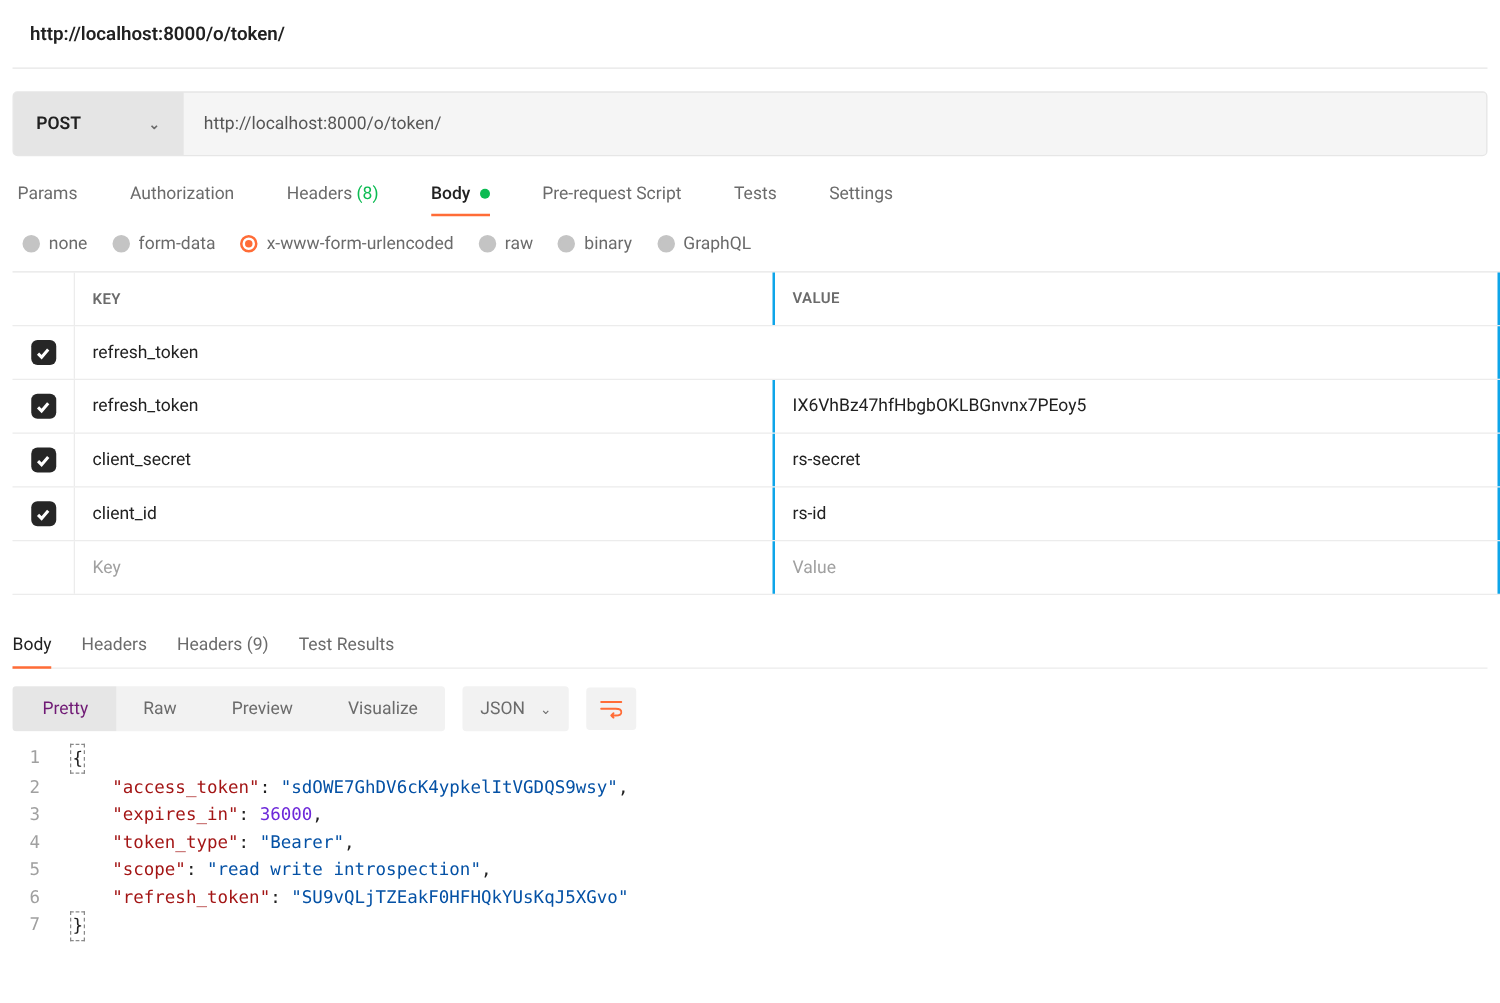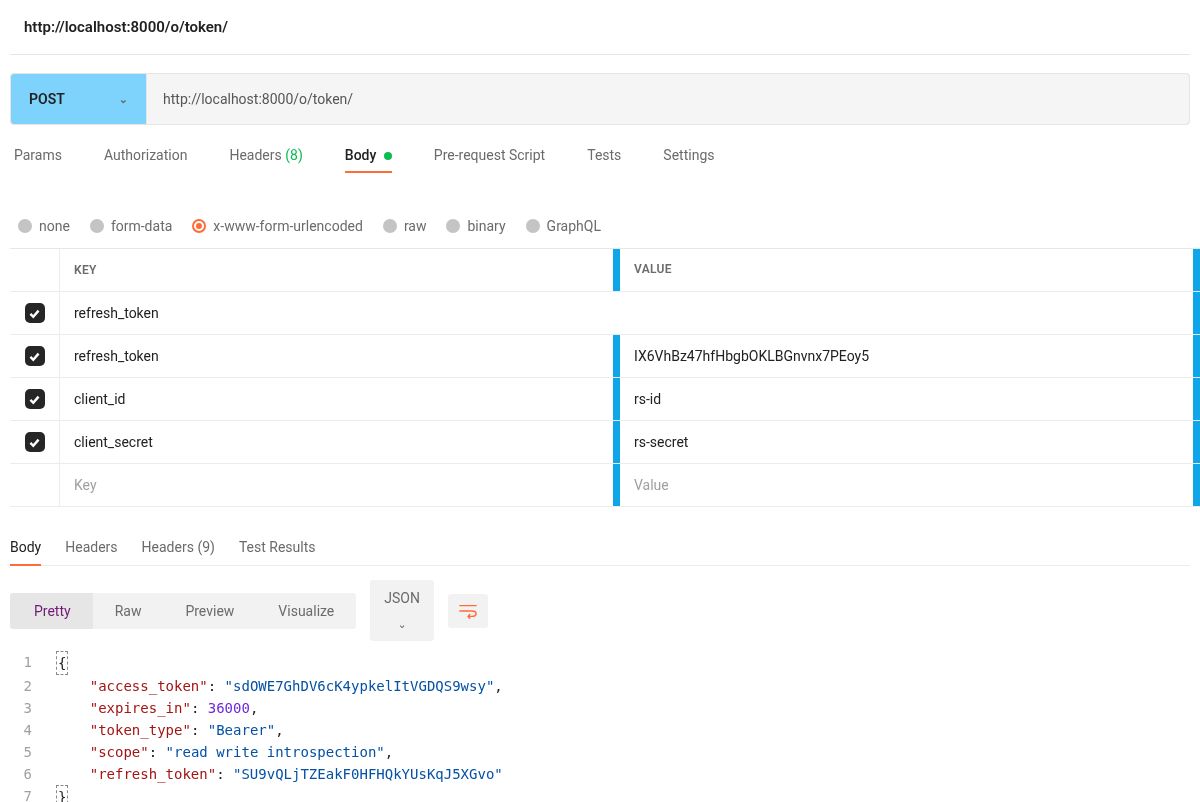--- a/index.html
+++ b/index.html
@@ -3,45 +3,45 @@
 <meta charset="utf-8">
 <style>
   * { box-sizing: border-box; margin: 0; padding: 0; }
   body { font-family: -apple-system, BlinkMacSystemFont, "Segoe UI", Roboto, Helvetica, Arial, sans-serif; font-size: 14px; color: #212121; background: #fff; }
 
   
   .breadcrumb { padding: 18px 24px 18px 24px; font-weight: 600; font-size: 15px; }
   .top-divider { height: 1px; background: #e6e6e6; margin: 0 10px 18px 10px; }
 
   
-  .request-row { display: flex; margin: 0 10px; border: 1px solid #e6e6e6; border-radius: 4px; overflow: hidden; background: #7dd3fc; }
+  .request-row { display: flex; margin: 0 10px; border: 1px solid #e6e6e6; border-radius: 4px; overflow: hidden; background: #e5e5e5; }
   .method-select { display: flex; align-items: center; gap: 54px; padding: 0 18px; font-weight: 600; color: #212121; cursor: pointer; border-right: 1px solid #e6e6e6; height: 50px; }
   .method-select .chev { font-size: 11px; color: #6b6b6b; }
   .url-input { flex: 1; display: flex; align-items: center; height: 50px; padding: 0 16px; color: #565656; background: #f5f5f5; }
 
   
   .req-tabs { display: flex; gap: 42px; padding: 22px 14px 0 14px; font-size: 14px; color: #6b6b6b; }
   .req-tab { padding-bottom: 10px; cursor: pointer; position: relative; }
   .req-tab.active { color: #212121; font-weight: 500; }
   .req-tab.active::after { content: ""; position: absolute; left: 0; right: 0; bottom: 0; height: 2px; background: #ff6c37; }
   .req-tab .count { color: #0cbb52; }
   .green-dot { display: inline-block; width: 8px; height: 8px; border-radius: 50%; background: #0cbb52; vertical-align: middle; margin-left: 4px; }
 
   
   .body-types { display: flex; gap: 20px; padding: 14px 18px 14px 18px; color: #6b6b6b; }
-  .radio-item { display: flex; align-items: center; gap: 7px; cursor: pointer; margin-top: 31px; }
+  .radio-item { display: flex; align-items: center; gap: 7px; cursor: pointer; }
   .radio-dot { width: 14px; height: 14px; border-radius: 50%; border: 2px solid #c4c4c4; background: #c4c4c4; position: relative; }
   .radio-dot.selected { border-color: #ff6c37; background: #fff; }
   .radio-dot.selected::after { content: ""; position: absolute; top: 2px; left: 2px; width: 6px; height: 6px; border-radius: 50%; background: #ff6c37; }
 
   
   .kv-table { border-top: 1px solid #e6e6e6; margin-left: 10px; }
   .kv-row { display: flex; border-bottom: 1px solid #ececec; }
   .kv-row.header { font-weight: 600; color: #6b6b6b; letter-spacing: 0.3px; font-size: 12px; }
-  .cell { padding: 13px 14px; border-right: 7px solid #0ea5e9; }
+  .cell { padding: 13px 14px; border-right: 2px solid #0ea5e9; }
   .cell-check { width: 50px; display: flex; align-items: center; justify-content: center; border-right: 1px solid #ececec; }
   .cell-key { width: 560px; }
   .cell-value { flex: 1; }
   .kv-row.header .cell-check { }
   .kv-row.header .cell-key { padding-top: 14px; padding-bottom: 14px; }
   .checkbox { width: 20px; height: 20px; border-radius: 5px; background: #262626; display: flex; align-items: center; justify-content: center; }
   .checkbox svg { width: 13px; height: 13px; stroke: #fff; stroke-width: 3; fill: none; }
   .placeholder { color: #a0a0a0; }
 
   
@@ -49,21 +49,21 @@
   .resp-tab { padding-bottom: 10px; cursor: pointer; position: relative; }
   .resp-tab.active { color: #212121; }
   .resp-tab.active::after { content: ""; position: absolute; left: 0; right: 0; bottom: -1px; height: 2px; background: #ff6c37; }
   .resp-tabs-divider { height: 1px; background: #ececec; margin: 0 10px; }
 
   
   .resp-toolbar { display: flex; align-items: center; gap: 0; padding: 14px 10px 0 10px; }
   .view-modes { display: flex; background: #f2f2f2; border-radius: 3px; overflow: hidden; }
   .view-mode { padding: 10px 22px; color: #6b6b6b; cursor: pointer; }
   .view-mode.active { background: #e6e6e6; color: #701a75; padding-left: 24px; }
-  .format-box { margin-left: 14px; display: flex; align-items: center; gap: 12px; padding: 10px 14px; background: #f2f2f2; border-radius: 3px; color: #6b6b6b; cursor: pointer; flex-direction: column; }
+  .format-box { margin-left: 14px; display: flex; align-items: center; gap: 12px; padding: 10px 14px; background: #f2f2f2; border-radius: 3px; color: #6b6b6b; cursor: pointer; }
   .format-box .chev { font-size: 11px; }
   .wrap-btn { margin-left: 14px; padding: 9px 11px; background: #f2f2f2; border-radius: 3px; color: #ff6c37; cursor: pointer; }
   .wrap-btn svg { width: 18px; height: 16px; display: block; }
 
   
   .code-wrap { padding: 10px 10px 24px 10px; }
   .code { font-family: ui-monospace, SFMono-Regular, Menlo, Consolas, monospace; font-size: 14px; line-height: 22px; }
   .code-line { display: flex; }
   .gutter { width: 46px; text-align: right; color: #a0a0a0; padding-right: 24px; user-select: none; }
   .code-content { white-space: pre; }
@@ -160,33 +160,33 @@
     <div class="cell cell-value">IX6VhBz47hfHbgbOKLBGnvnx7PEoy5</div>
   </div>
   <div class="kv-row">
     <div class="cell-check">
         <span class="checkbox">
           <svg viewBox="0 0 16 16">
             <polyline points="3 8.5 6.5 12 13 4.5"></polyline>
           </svg>
         </span>
       </div>
+    <div class="cell cell-key">client_secret</div>
+    <div class="cell cell-value">rs-secret</div>
+  </div>
+  <div class="kv-row">
+    <div class="cell-check">
+        <span class="checkbox">
+          <svg viewBox="0 0 16 16">
+            <polyline points="3 8.5 6.5 12 13 4.5"></polyline>
+          </svg>
+        </span>
+      </div>
     <div class="cell cell-key">client_id</div>
     <div class="cell cell-value">rs-id</div>
-  </div>
-  <div class="kv-row">
-    <div class="cell-check">
-        <span class="checkbox">
-          <svg viewBox="0 0 16 16">
-            <polyline points="3 8.5 6.5 12 13 4.5"></polyline>
-          </svg>
-        </span>
-      </div>
-    <div class="cell cell-key">client_secret</div>
-    <div class="cell cell-value">rs-secret</div>
   </div>
   <div class="kv-row">
     <div class="cell-check"></div>
     <div class="cell cell-key placeholder">Key</div>
     <div class="cell cell-value placeholder">Value</div>
   </div>
 </div>
 
 <div class="resp-tabs">
   <div class="resp-tab active">Body</div>

